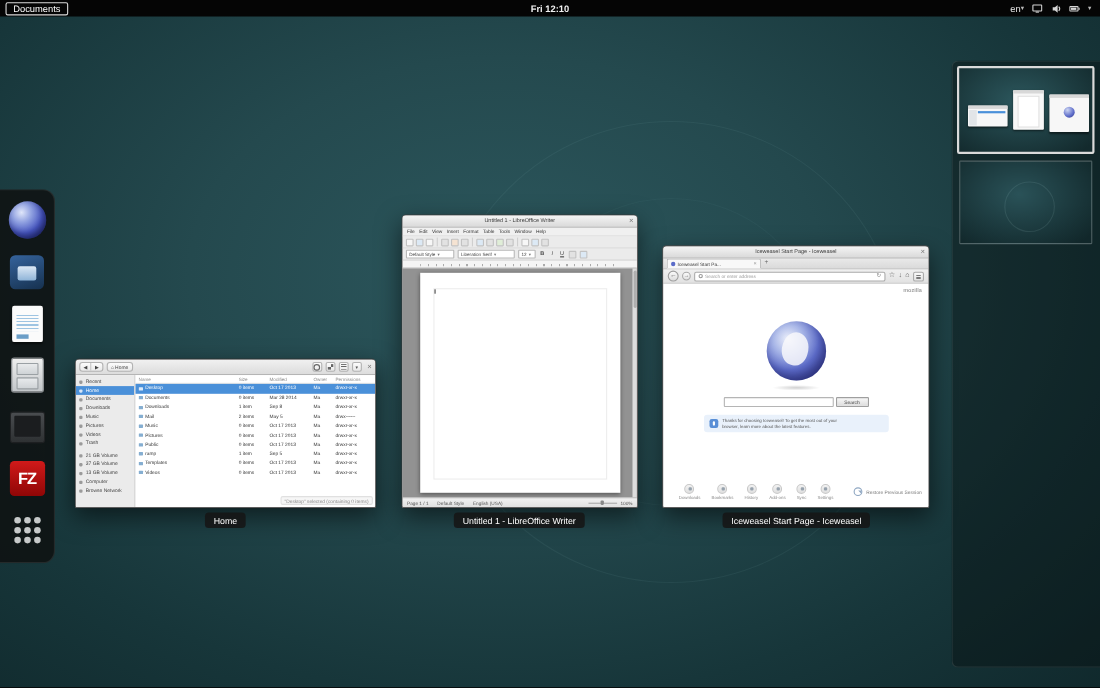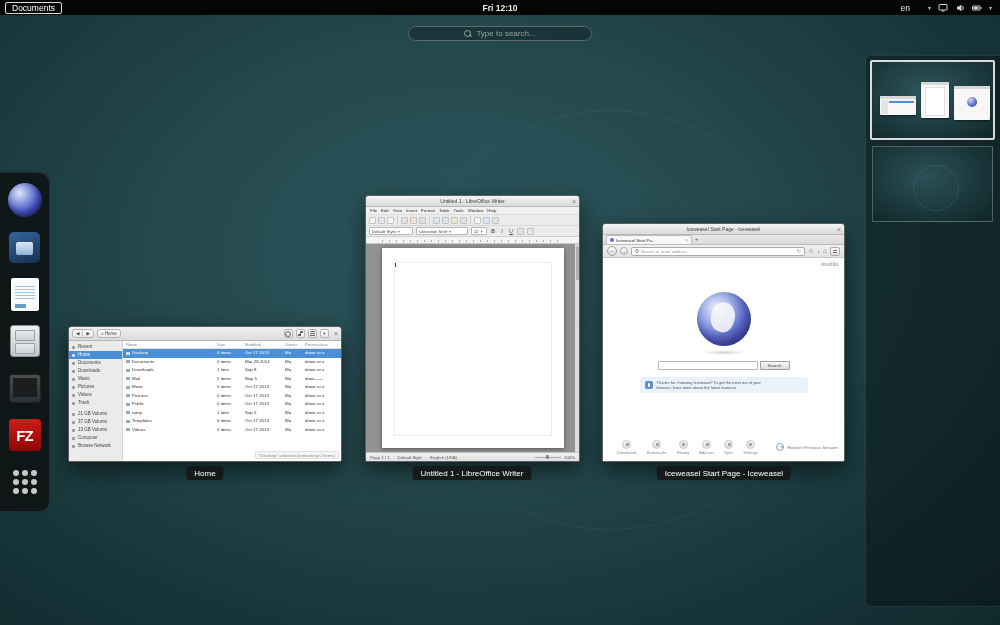--- a/index.html
+++ b/index.html
@@ -11,21 +11,21 @@
 .s1{left:400px;top:110px;width:420px;height:420px}
 .s2{left:470px;top:180px;width:280px;height:280px;border-color:rgba(190,230,230,.04)}
 
 
 .topbar{position:absolute;top:0;left:0;right:0;height:15px;background:#050505;
   display:flex;align-items:center;color:#ddd;z-index:50}
 .activities{margin-left:5px;font-size:8.5px;color:#fff;border:1px solid rgba(255,255,255,.85);
   border-radius:2px;padding:0 6px;height:12px;line-height:11px;cursor:pointer}
 .clock{position:absolute;left:50%;transform:translateX(-50%);font-size:8.5px;color:#f0f0f0;font-weight:700;cursor:pointer}
 .status{margin-left:auto;display:flex;align-items:center;gap:7px;margin-right:8px;font-size:8.5px;color:#e8e8e8}
-.kb{display:flex;align-items:center;gap:18px;cursor:pointer}
+.kb{display:flex;align-items:center;gap:0;cursor:pointer}
 .caret{font-size:6px;color:#bbb}
 .sicon{width:10px;height:10px;display:block}
 
 
 .searchbar{position:absolute;top:26px;left:50%;transform:translateX(-50%);width:184px;height:15px;
   border:1px solid #5f6a6a;border-radius:8px;background:rgba(0,0,0,.25);display:flex;align-items:center;
   justify-content:center;gap:4px;color:#97a0a0;font-size:8px;z-index:20;cursor:text}
 .mag{width:8px;height:8px;position:relative;flex:none}
 .mag::before{content:"";position:absolute;left:0;top:0;width:5px;height:5px;border:1px solid #97a0a0;border-radius:50%}
 .mag::after{content:"";position:absolute;left:5px;top:5.5px;width:3px;height:1px;background:#97a0a0;transform:rotate(45deg)}
@@ -232,24 +232,20 @@
         </svg>
       <svg class="sicon" viewBox="0 0 10 10">
           <rect x="0.5" y="3" width="7.5" height="4" rx="0.5" fill="none" stroke="#d5d5d5"></rect>
           <rect x="1.5" y="4" width="5" height="2" fill="#d5d5d5"></rect>
           <rect x="8.5" y="4" width="1" height="2" fill="#d5d5d5"></rect>
         </svg>
       <span class="caret">▾</span>
     </div>
   </div>
 
-  <div class="searchbar">
-    <span class="mag"></span>
-    <span>Type to search...</span>
-  </div>
 
   <div class="dash">
     <div class="dicon">
         <span class="ic-web"></span>
       </div>
     <div class="dicon">
         <span class="ic-blue"></span>
       </div>
     <div class="dicon">
         <span class="ic-writer"></span>

